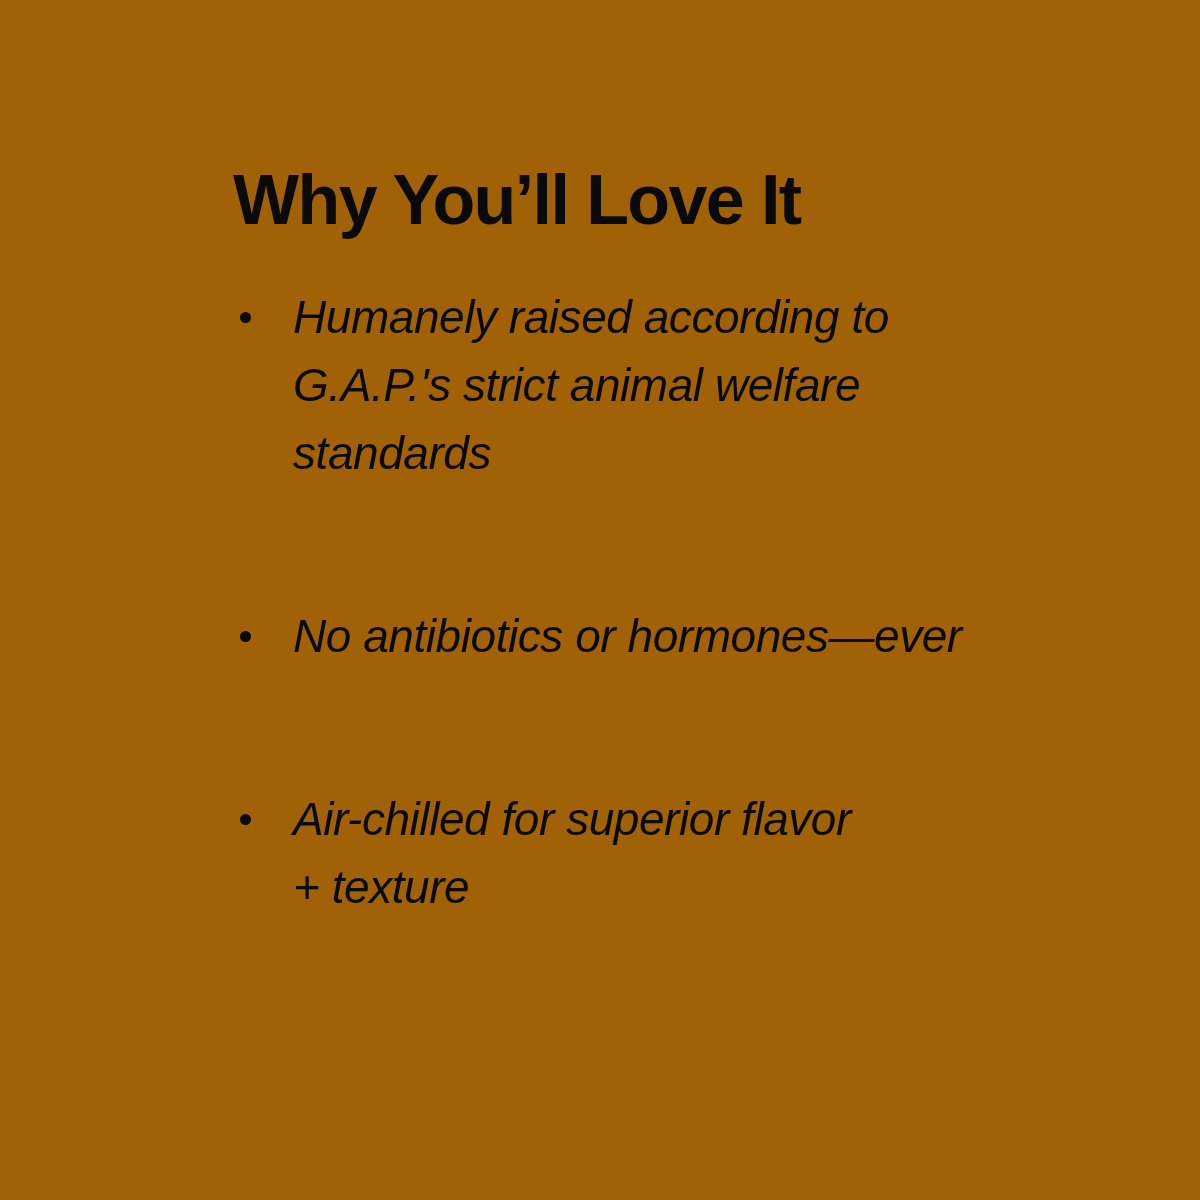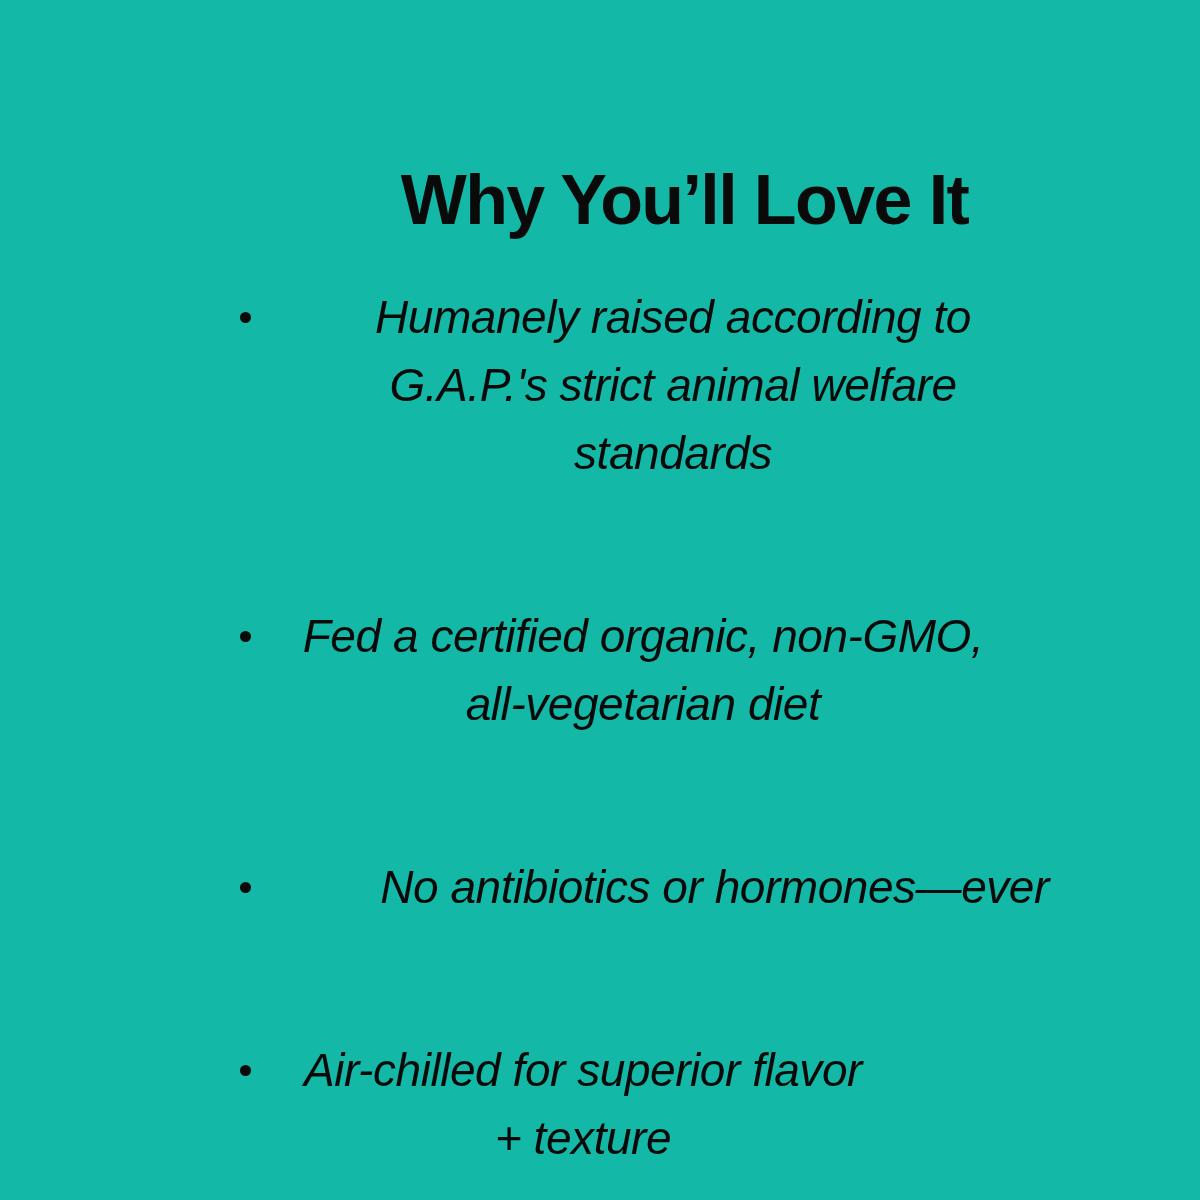--- a/index.html
+++ b/index.html
@@ -14,23 +14,22 @@
     overflow: hidden;
     font-family: "Liberation Sans", sans-serif;
     -webkit-font-smoothing: antialiased;
   }
 
   .card {
     position: relative;
     box-sizing: border-box;
     width: 1200px;
     height: 1200px;
-    background: #14b8a6;
+    background: #a16207;
     padding: 163px 64px 0 233px;
-    text-align: center;
   }
 
   .headline {
     margin: 0;
     padding: 0;
     font-size: 70px;
     line-height: 74px;
     font-weight: 700;
     letter-spacing: -1.6px;
     color: #0A0A0A;
@@ -89,24 +88,20 @@
 
   <h1 class="headline">Why You’ll Love It</h1>
 
   <ul class="benefit-list">
 
     <li class="benefit-item w-1">
       <span class="bullet-dot"></span>
       <span class="benefit-text">Humanely raised according to G.A.P.'s strict animal welfare standards</span>
     </li>
 
-    <li class="benefit-item w-2">
-      <span class="bullet-dot"></span>
-      <span class="benefit-text">Fed a certified organic, non-GMO, all-vegetarian diet</span>
-    </li>
 
     <li class="benefit-item w-3">
       <span class="bullet-dot"></span>
       <span class="benefit-text">No antibiotics or hormones—ever</span>
     </li>
 
     <li class="benefit-item w-4">
       <span class="bullet-dot"></span>
       <span class="benefit-text">Air-chilled for superior flavor + texture</span>
     </li>

